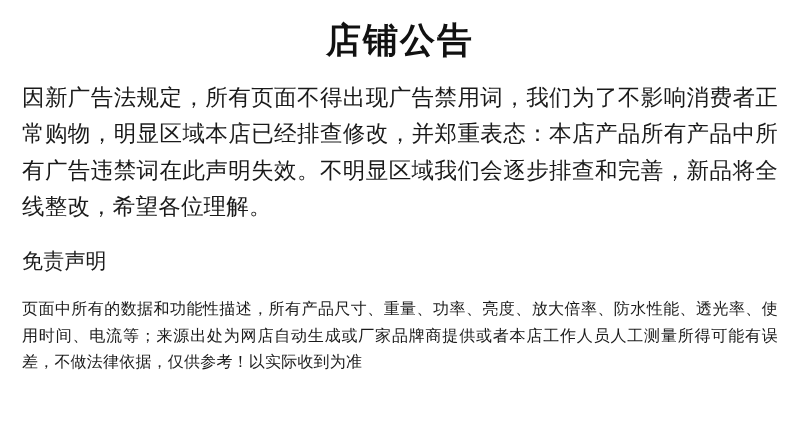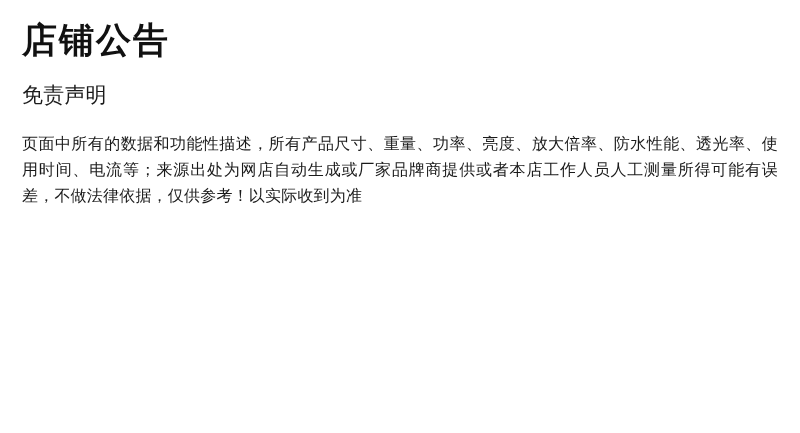--- a/index.html
+++ b/index.html
@@ -16,21 +16,21 @@
   }
   .page {
     width: 800px;
     height: 433px;
     box-sizing: border-box;
     padding: 10px 22px 0 22px;
     background: #ffffff;
     position: relative;
   }
   .title {
-    text-align: left;
+    text-align: center;
     font-size: 35px;
     font-weight: 700;
     letter-spacing: 2px;
     line-height: 1.4;
     margin: 6px 0 14px 0;
     color: #111111;
   }
   .body-block {
     font-size: 22.5px;
     line-height: 1.62;
@@ -53,16 +53,17 @@
     font-size: 16px;
     line-height: 1.64;
   }
 </style>
 </head>
 <body>
 
 <div class="page">
   <h1 class="title">店铺公告</h1>
   <div class="body-block">
+    <p class="para-main">因新广告法规定，所有页面不得出现广告禁用词，我们为了不影响消费者正常购物，明显区域本店已经排查修改，并郑重表态：本店产品所有产品中所有广告违禁词在此声明失效。不明显区域我们会逐步排查和完善，新品将全线整改，希望各位理解。</p>
     <p class="section-heading">免责声明</p>
     <p class="para-disclaimer">页面中所有的数据和功能性描述，所有产品尺寸、重量、功率、亮度、放大倍率、防水性能、透光率、使用时间、电流等；来源出处为网店自动生成或厂家品牌商提供或者本店工作人员人工测量所得可能有误差，不做法律依据，仅供参考！以实际收到为准</p>
   </div>
 </div>
 
 </body></html>

